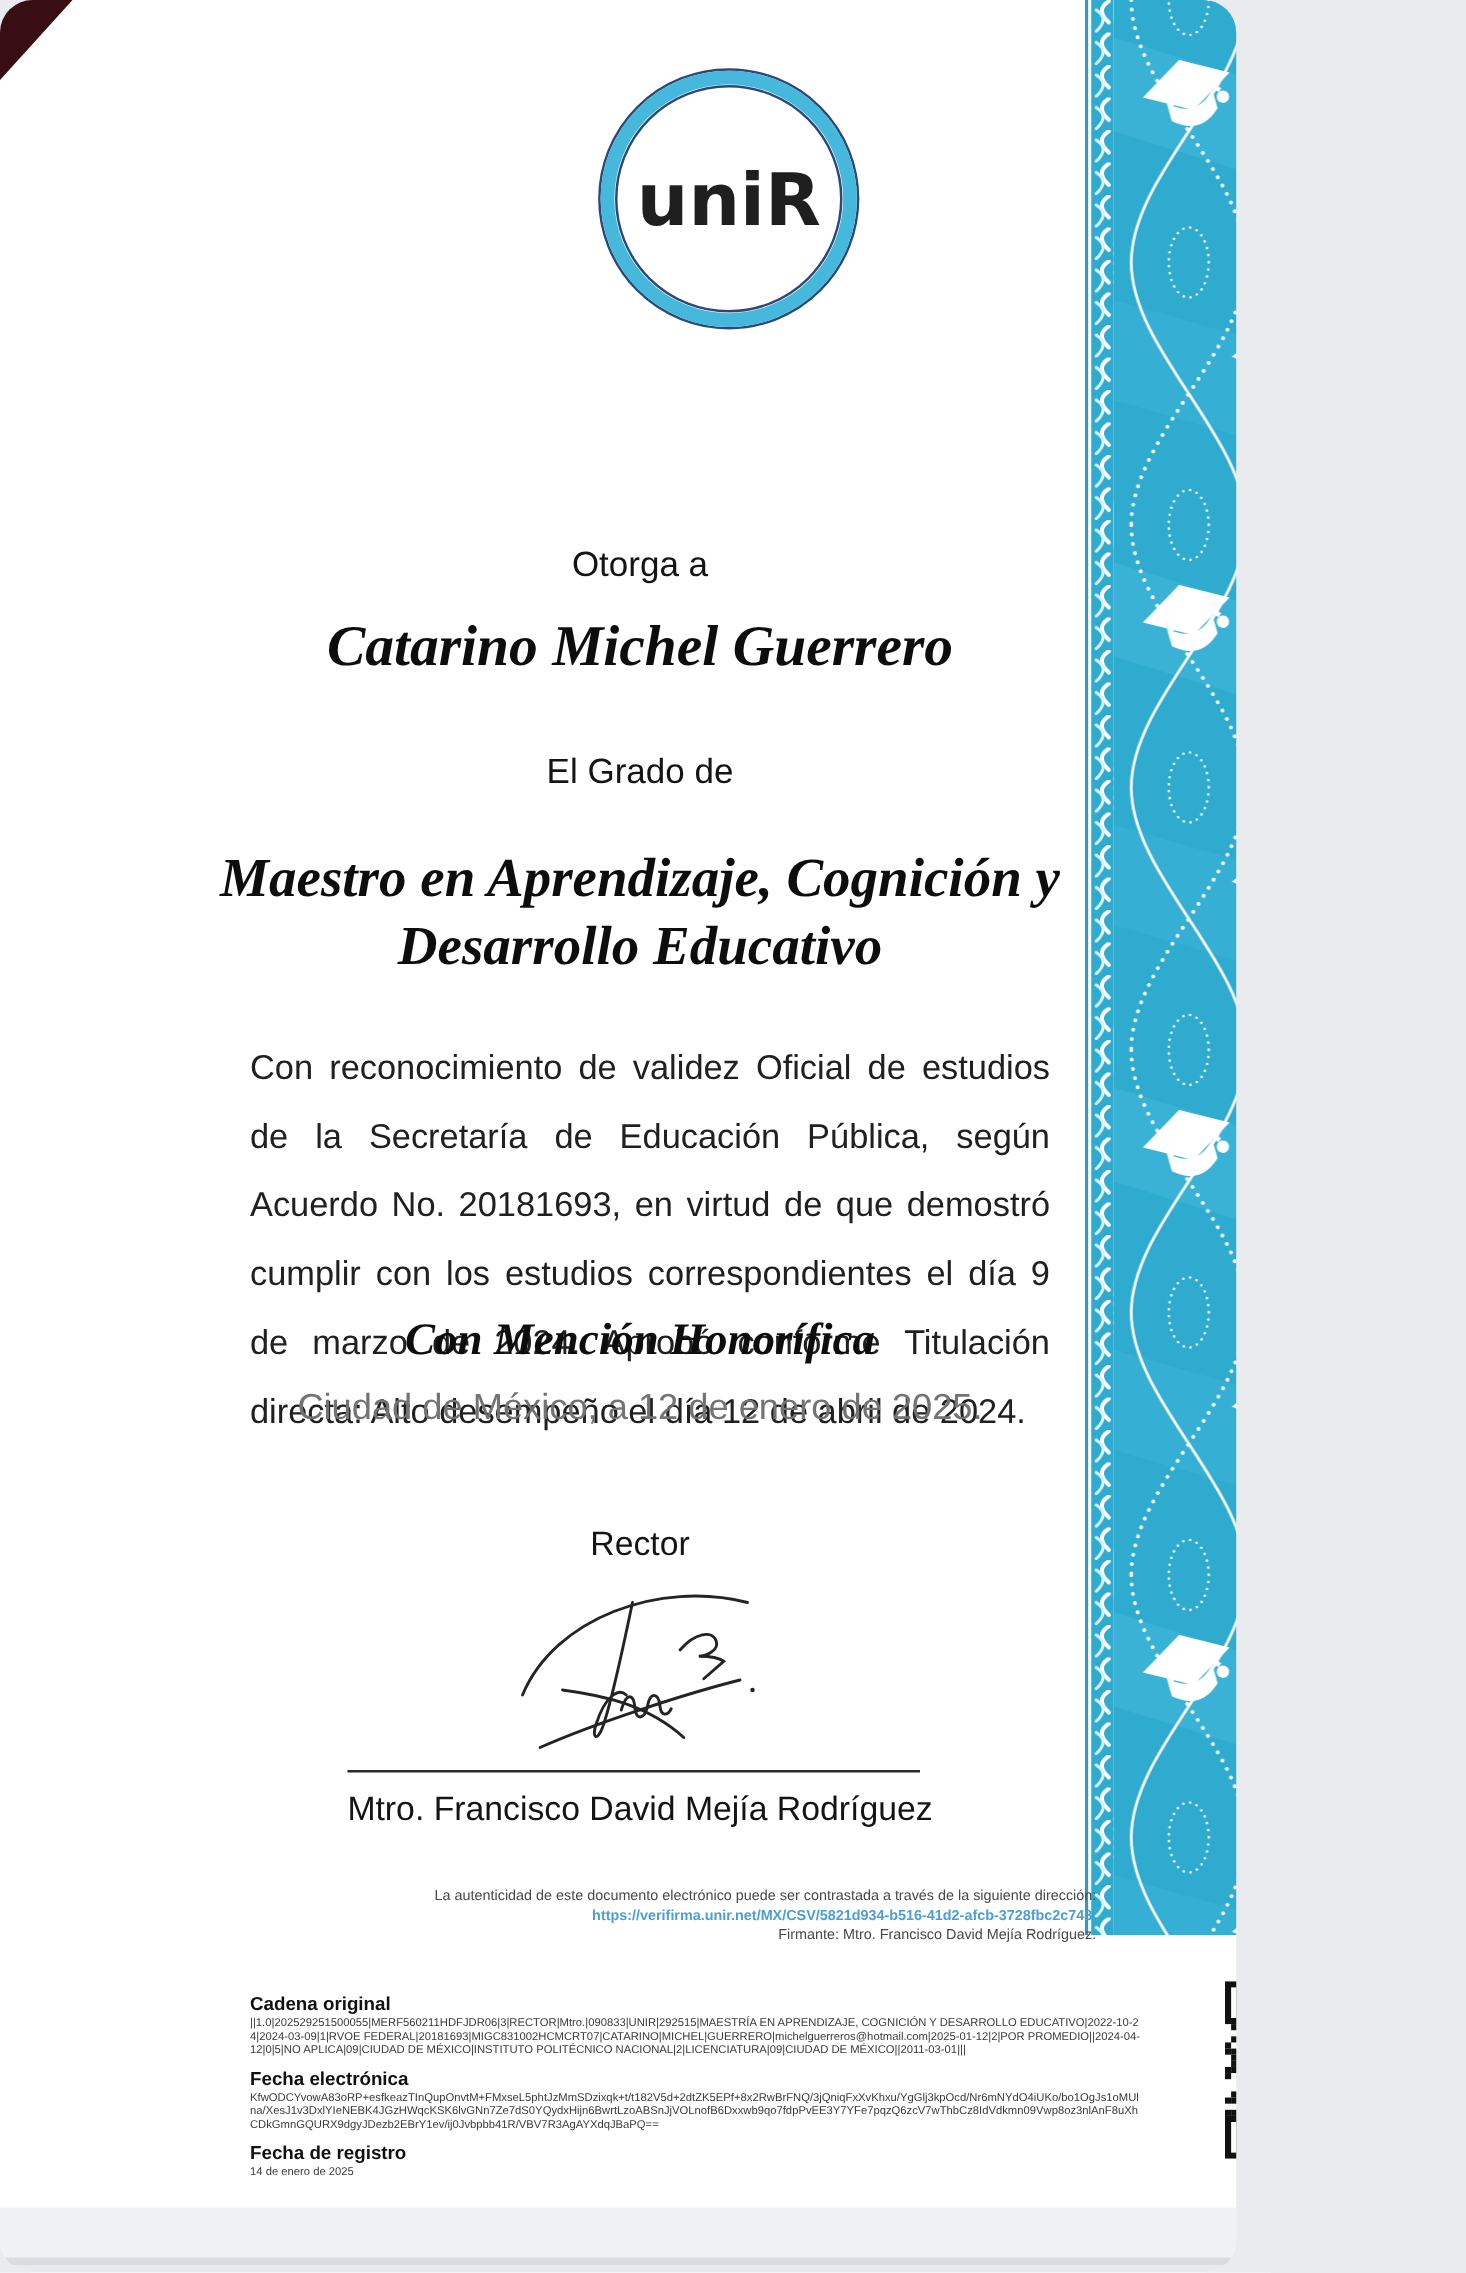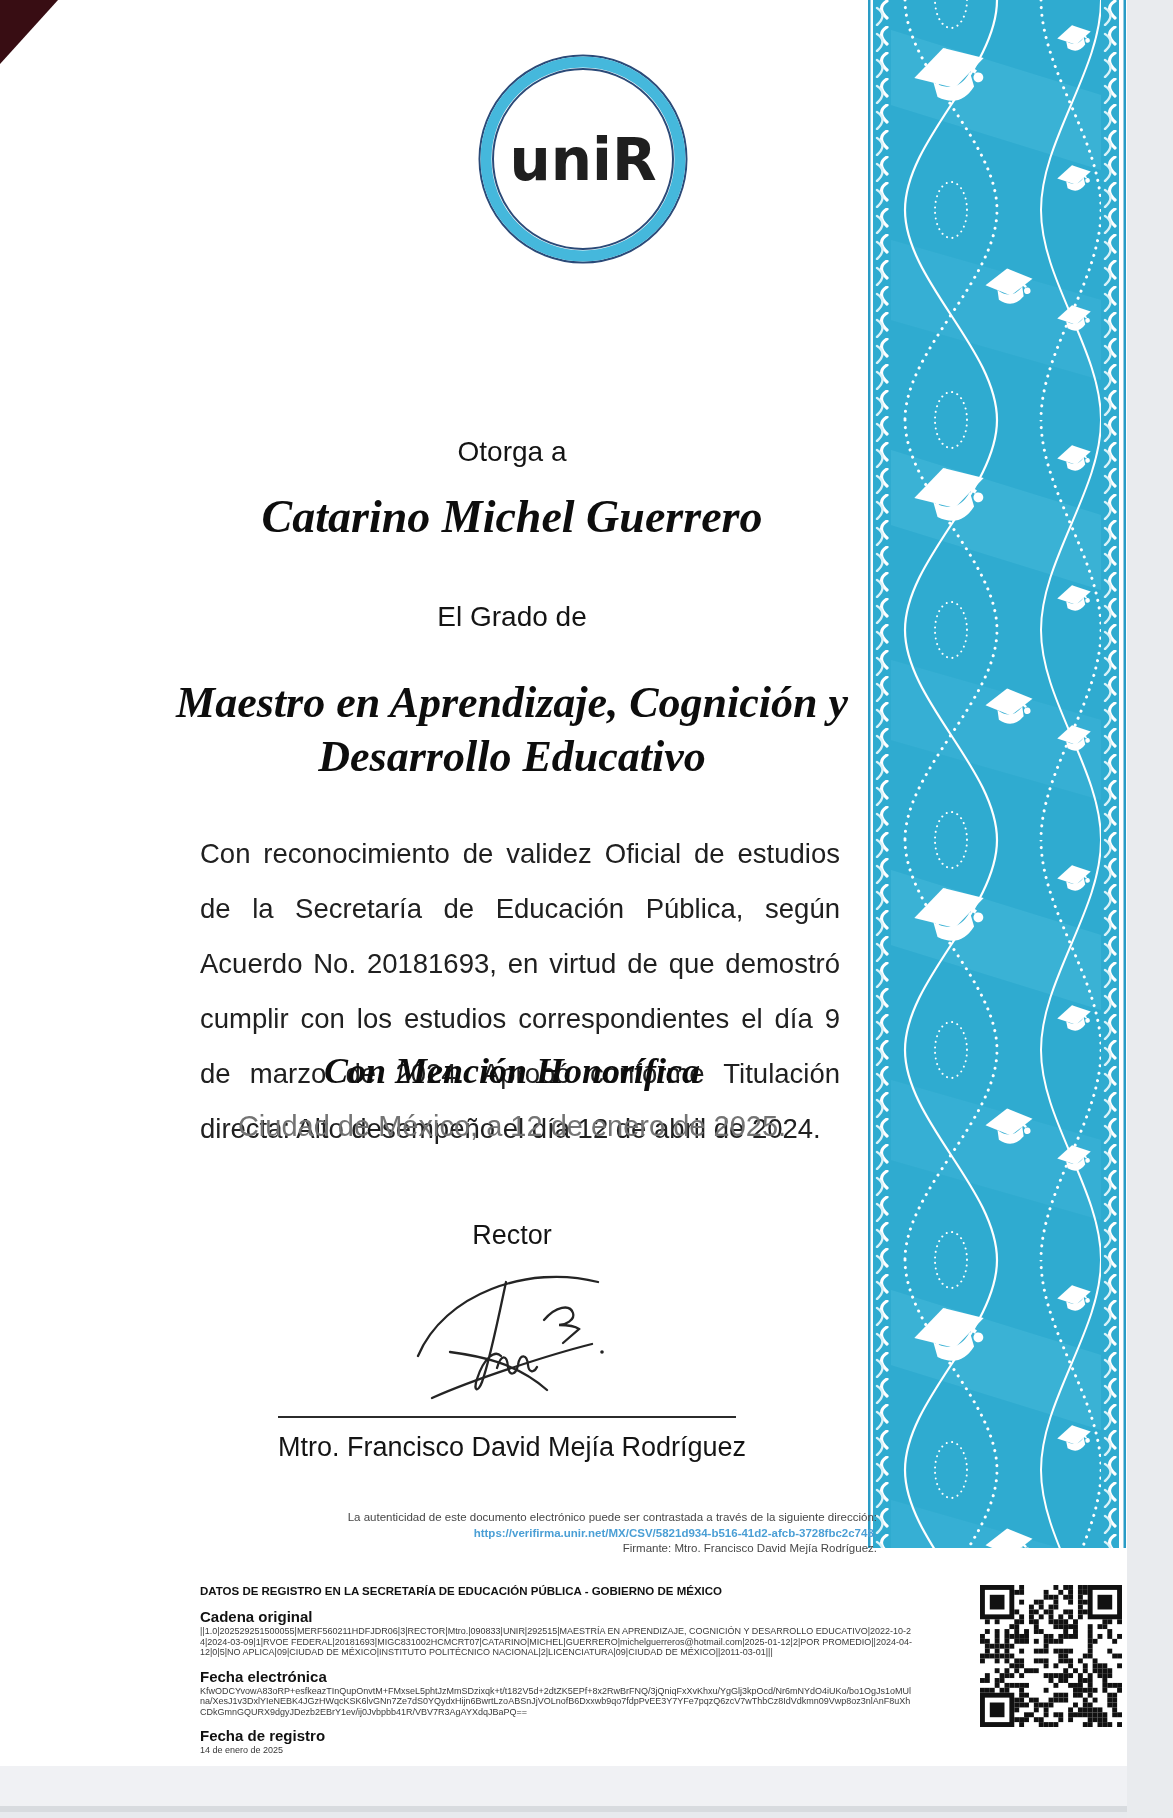--- a/index.html
+++ b/index.html
@@ -1,18 +1,18 @@
 <!DOCTYPE html>
 <html lang="es"><head>
 <meta charset="utf-8">
 <style>
   html,body{margin:0;padding:0;background:#e9ebee;}
   .page{
-    position:relative;width:1127px;height:1818px;background:#ffffff;
-    overflow:hidden;font-family:"Liberation Sans",sans-serif;color:#1c1c1c;
+    position:relative;width:989px;height:1818px;background:#ffffff;
+    overflow:hidden;font-family:"Liberation Sans",sans-serif;color:#1c1c1c;border-radius:26px;
   }
   .abs{position:absolute;}
   
   .corner{top:0;left:0;width:0;height:0;border-top:64px solid #380d13;border-right:58px solid transparent;}
   
   .logo{left:476px;top:52px;width:214px;height:214px;}
   
   .ctr{left:140px;width:744px;text-align:center;}
   .otorga{top:436px;font-size:28px;color:#141414;}
   .recipient{top:490px;font-family:"Liberation Serif",serif;font-style:italic;font-weight:bold;font-size:46px;color:#0d0d0d;}
@@ -125,21 +125,20 @@
   </div>
   <div class="abs sigline"></div>
   <div class="abs ctr signer">Mtro. Francisco David Mejía Rodríguez</div>
 
   <div class="abs verify">
     <span>La autenticidad de este documento electrónico puede ser contrastada a través de la siguiente dirección: </span><a href="#">https://verifirma.unir.net/MX/CSV/5821d934-b516-41d2-afcb-3728fbc2c748.</a>
     <div>Firmante: Mtro. Francisco David Mejía Rodríguez.</div>
   </div>
 
   <div class="abs registro">
-    <div class="reg-title">DATOS DE REGISTRO EN LA SECRETARÍA DE EDUCACIÓN PÚBLICA - GOBIERNO DE MÉXICO</div>
     <div class="reg-label">Cadena original</div>
     <div class="reg-text">||1.0|202529251500055|MERF560211HDFJDR06|3|RECTOR|Mtro.|090833|UNIR|292515|MAESTRÍA EN APRENDIZAJE, COGNICIÓN Y DESARROLLO EDUCATIVO|2022-10-24|2024-03-09|1|RVOE FEDERAL|20181693|MIGC831002HCMCRT07|CATARINO|MICHEL|GUERRERO|michelguerreros@hotmail.com|2025-01-12|2|POR PROMEDIO||2024-04-12|0|5|NO APLICA|09|CIUDAD DE MÉXICO|INSTITUTO POLITÉCNICO NACIONAL|2|LICENCIATURA|09|CIUDAD DE MÉXICO||2011-03-01|||</div>
     <div class="reg-label">Fecha electrónica</div>
     <div class="reg-text">KfwODCYvowA83oRP+esfkeazTInQupOnvtM+FMxseL5phtJzMmSDzixqk+t/t182V5d+2dtZK5EPf+8x2RwBrFNQ/3jQniqFxXvKhxu/YgGlj3kpOcd/Nr6mNYdO4iUKo/bo1OgJs1oMUlna/XesJ1v3DxlYIeNEBK4JGzHWqcKSK6lvGNn7Ze7dS0YQydxHijn6BwrtLzoABSnJjVOLnofB6Dxxwb9qo7fdpPvEE3Y7YFe7pqzQ6zcV7wThbCz8IdVdkmn09Vwp8oz3nlAnF8uXhCDkGmnGQURX9dgyJDezb2EBrY1ev/ij0Jvbpbb41R/VBV7R3AgAYXdqJBaPQ==</div>
     <div class="reg-label">Fecha de registro</div>
     <div class="reg-text nowrapall">14 de enero de 2025</div>
   </div>
 
   <div class="abs qr">
     <svg width="142" height="142" viewBox="0 0 142 142" xmlns="http://www.w3.org/2000/svg">

